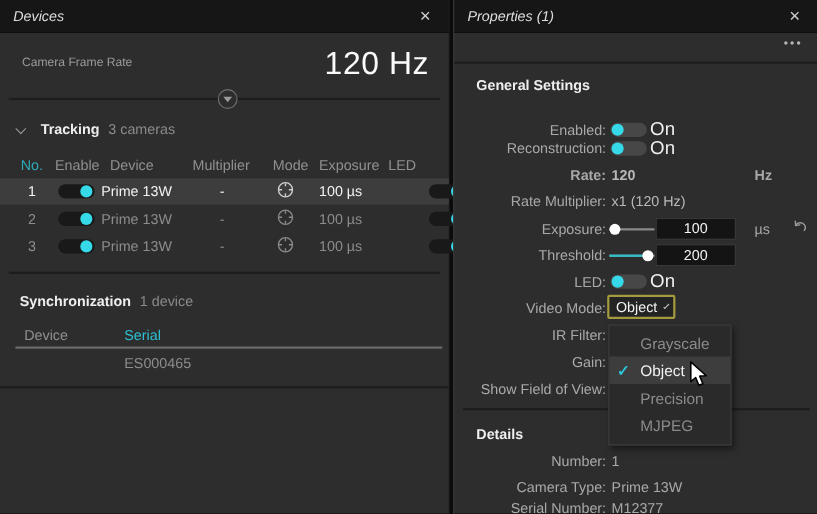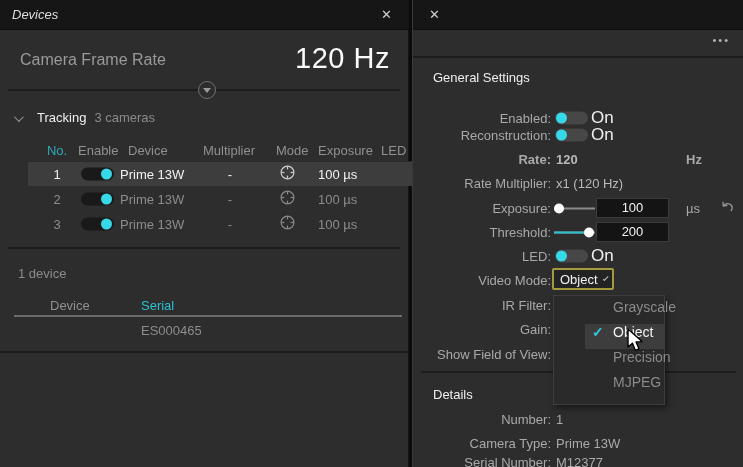--- a/index.html
+++ b/index.html
@@ -7,33 +7,33 @@
   .stage{position:relative;width:743px;height:467px;background:#0b0b0b;}
   .panel{position:absolute;top:0;background:#2d2d2d;height:467px;}
   .panel.left{left:0;width:408px;border-right:1px solid #141414;}
   .panel.right{left:412px;width:331px;border-left:1px solid #3a3a3a;}
   .titlebar{position:absolute;top:0;left:0;right:0;height:30px;background:#161616;
     color:#dedede;font-size:13px;display:flex;align-items:center;padding:0 12px;box-sizing:border-box;
     border-bottom:1px solid #0e0e0e;}
   .titlebar .t{flex:1;font-style:italic;}
   .closex{color:#cfcfcf;font-size:13px;cursor:pointer;padding:2px 4px;line-height:1;}
   .divider{position:absolute;height:1px;background:#1d1d1d;border-bottom:1px solid #3a3a3a00;}
-  .lbl{color:#9a9a9a;font-size:16px;}
+  .lbl{color:#9a9a9a;font-size:11px;}
   .cyan{color:#2fb6c4;}
   .big-rate{position:absolute;top:42px;right:18px;color:#fafafa;font-size:29px;letter-spacing:.5px;}
   .collapse-btn{position:absolute;left:198px;top:81px;width:18px;height:18px;border-radius:50%;
     border:1px solid #6f6f6f;background:#2d2d2d;display:flex;align-items:center;justify-content:center;padding:0;}
   .tri{width:0;height:0;border-left:4px solid transparent;border-right:4px solid transparent;border-top:5px solid #9a9a9a;}
   .sec-head{position:absolute;display:flex;align-items:baseline;gap:8px;font-size:13px;}
-  .sec-title{color:#efefef;font-weight:normal;}
+  .sec-title{color:#efefef;font-weight:bold;}
   .sec-count{color:#8b8b8b;}
   .chev{display:inline-block;width:6px;height:6px;border-right:1.5px solid #9a9a9a;border-bottom:1.5px solid #9a9a9a;
     transform:rotate(45deg) translateY(-2px);margin-right:8px;}
   
-  .trow{position:absolute;left:0;width:408px;height:25px;font-size:13px;color:#8c8c8c;margin-left:28px;}
+  .trow{position:absolute;left:0;width:408px;height:25px;font-size:13px;color:#8c8c8c;}
   .trow.selected{background:#3d3d3d;color:#f2f2f2;border-top:1px solid #2a2a2a;box-sizing:border-box;}
   .cell{position:absolute;top:50%;transform:translateY(-50%);white-space:nowrap;}
   .c-no{left:18px;width:22px;text-align:center;}
   .c-enable{left:53px;}
   .c-device{left:92px;}
   .c-mult{left:175px;width:54px;text-align:center;}
   .c-mode{left:252px;}
   .c-exp{left:290px;}
   .c-led{left:353px;}
   .thead .cell{color:#909090;}
@@ -64,21 +64,21 @@
   .ddbtn{position:absolute;left:-1px;top:0px;width:62px;height:22px;border:2px solid #a39b3d;border-radius:2px;
     background:#232323;color:#f2f2f2;font-size:13px;display:flex;align-items:center;padding:0 6px;box-sizing:border-box;gap:6px;}
   .ddchev{width:5px;height:5px;border-right:1.5px solid #bdbdbd;border-bottom:1.5px solid #bdbdbd;
     transform:rotate(45deg) translateY(-1px);display:inline-block;}
   .overflow-dots{position:absolute;right:14px;top:34px;color:#b5b5b5;font-size:11px;letter-spacing:2px;cursor:pointer;}
   
   .drow .pval{color:#a9a9a9;}
   
   .menu{position:absolute;left:140px;top:295px;width:112px;height:110px;background:#2a2a2a;
     border:1px solid #3e3e3e;box-shadow:2px 3px 6px rgba(0,0,0,.5);z-index:30;box-sizing:border-box;padding-top:3px;}
-  .mitem{position:relative;height:25px;display:flex;color:#8b8b8b;font-size:14px;padding-left:28px;margin-left:31px;}
+  .mitem{position:relative;height:25px;display:flex;align-items:center;color:#8b8b8b;font-size:14px;padding-left:28px;}
   .mitem.checked{background:#3d3d3d;color:#f2f2f2;}
   .mcheck{position:absolute;left:7px;color:#2cc7da;font-size:14px;font-weight:bold;}
   .cursor{position:absolute;z-index:50;}
   .modeicon{display:inline-block;}
 </style>
 </head>
 <body>
 
 <div class="stage">
 
@@ -162,38 +162,40 @@
             <line x1="1.5" y1="7.5" x2="4.4" y2="7.5" stroke="#8a8a8a" stroke-width="1.2"></line>
           </svg>
       </span>
       <span class="cell c-exp">100 µs</span>
       <span class="cell c-led tg tg-table"><span class="dot"></span></span>
     </div>
 
     <div class="divider" style="top:247px;left:8px;width:392px;"></div>
 
     <div class="sec-head" style="left:18px;top:266px;">
+      <span class="sec-title">Synchronization</span>
       <span class="sec-count">1 device</span>
     </div>
 
     <div class="trow thead" style="top:295px;height:20px;">
       <span class="cell" style="left:22px;">Device</span>
       <span class="cell cyan" style="left:113px;color:#2bc0d0;">Serial</span>
     </div>
     <div class="divider" style="top:315px;left:14px;width:388px;background:#6b6b6b;"></div>
 
     <div class="trow" style="top:317px;">
       <span class="cell" style="left:113px;">ES000465</span>
     </div>
 
     <div class="divider" style="top:351px;left:0;width:408px;"></div>
   </section>
 
   <section class="panel right">
     <header class="titlebar">
+      <span class="t">Properties (1)</span>
       <span class="closex">✕</span>
     </header>
 
     <span class="overflow-dots">•••</span>
     <div class="divider" style="top:56px;left:0;width:331px;"></div>
 
     <span class="sec-title" style="position:absolute;left:20px;top:70px;font-size:13px;">General Settings</span>
 
     <div class="prow" style="top:106px;">
       <span class="plabel">Enabled:</span>

